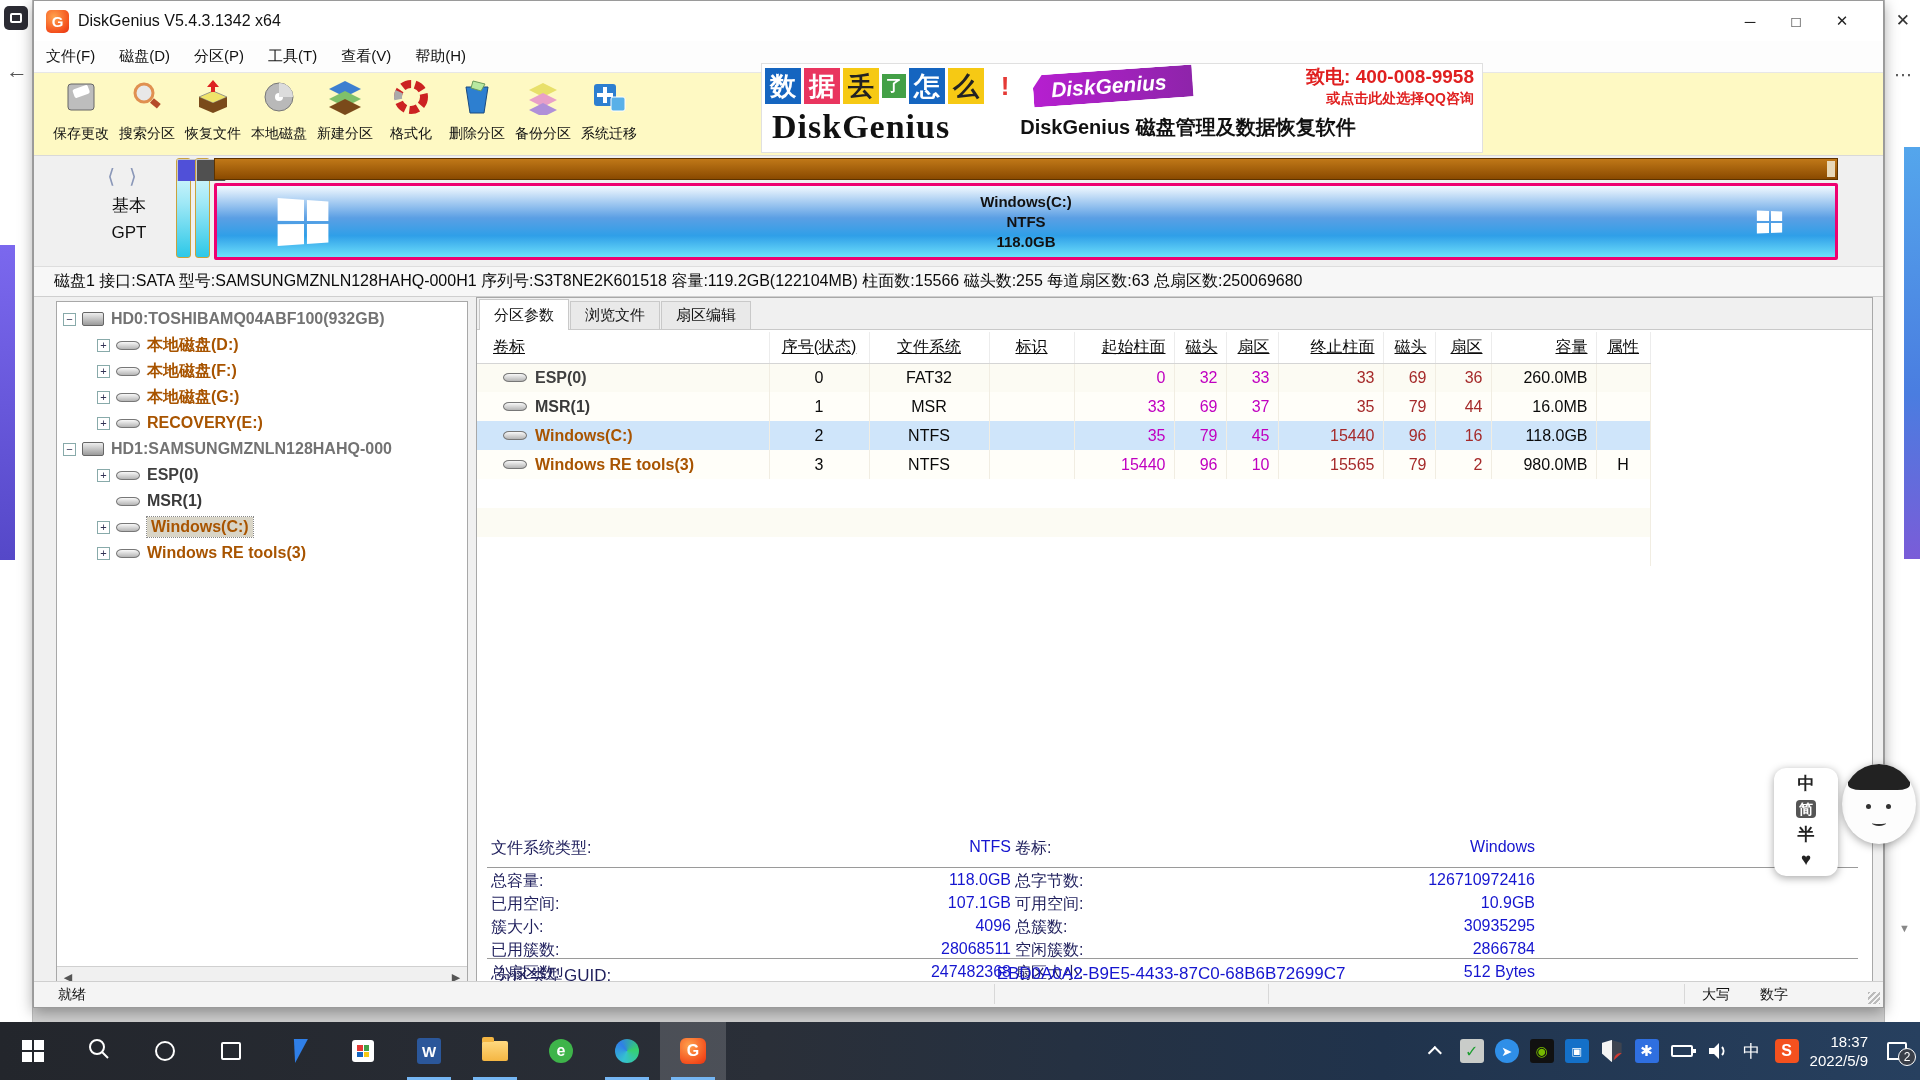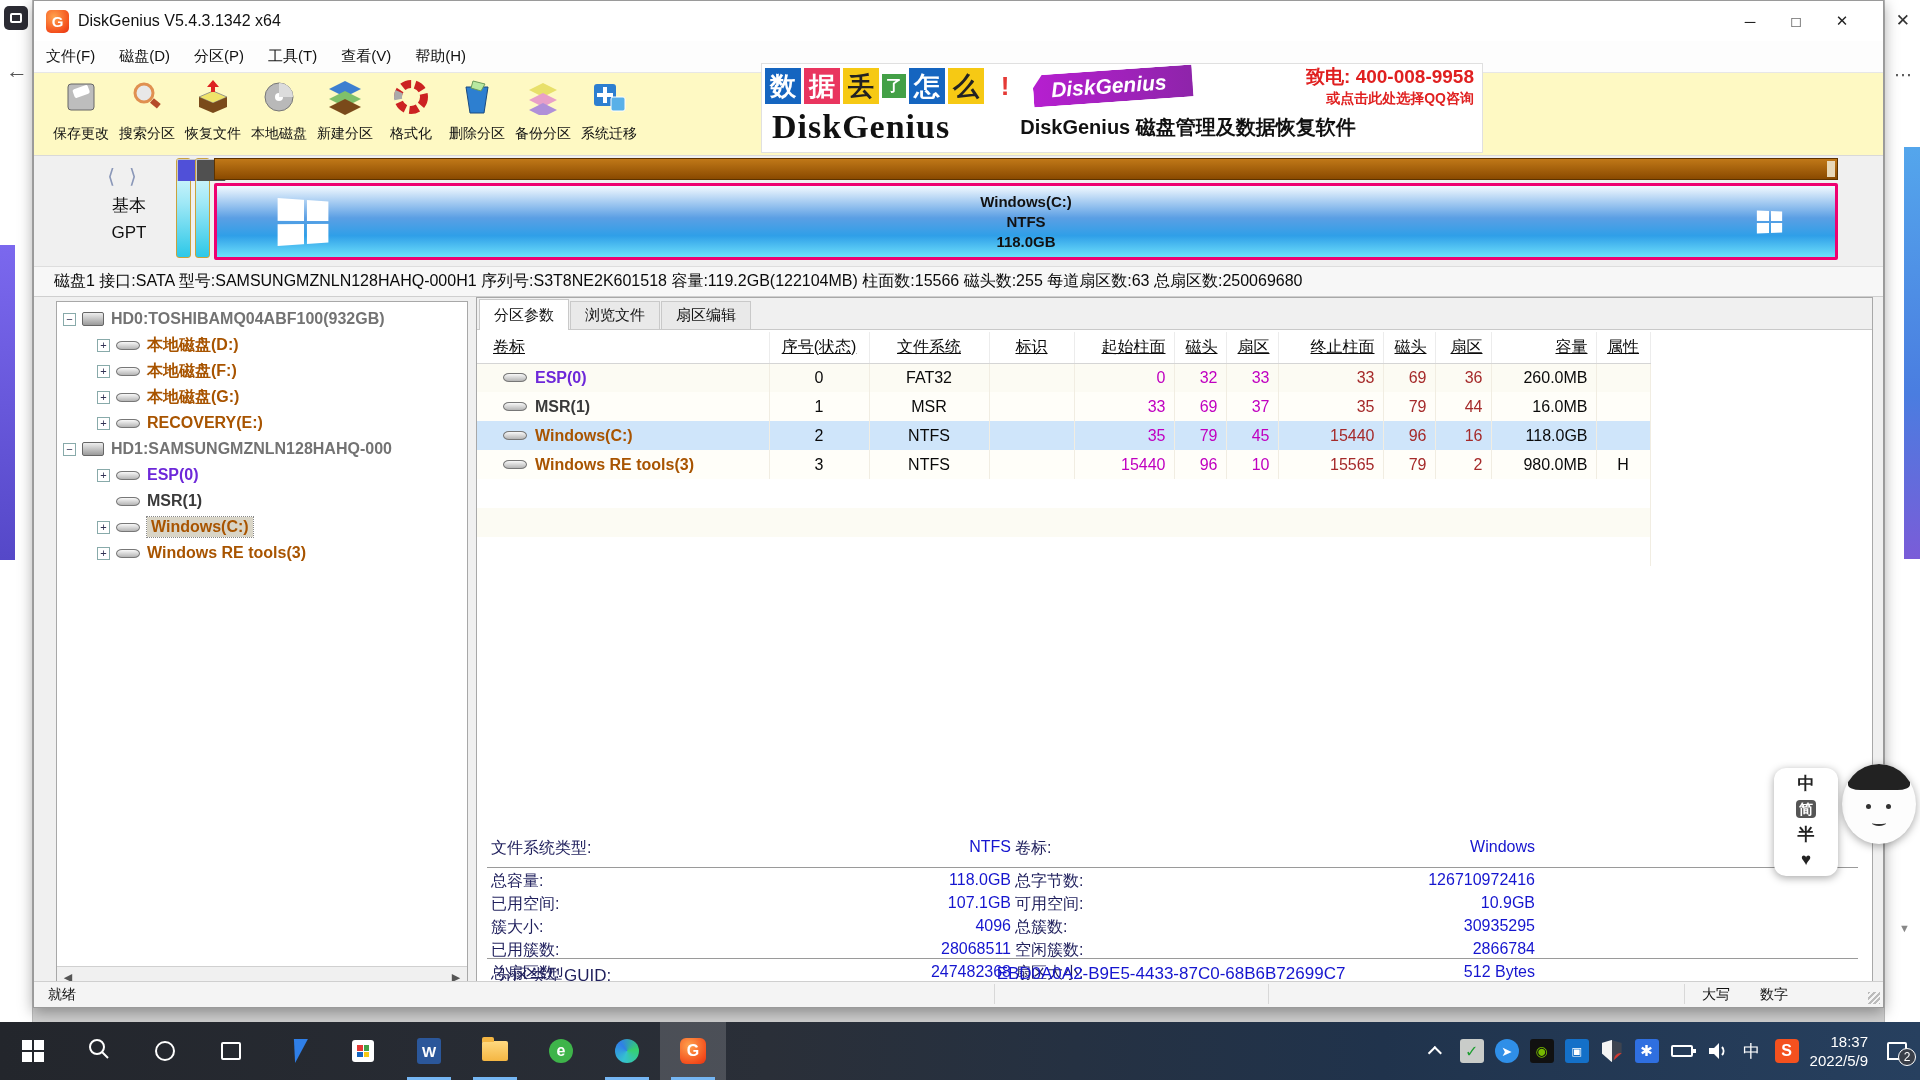--- a/index.html
+++ b/index.html
@@ -99,21 +99,21 @@
   .tree-row { height:26px; display:flex; align-items:center; white-space:nowrap; }
   .indent1 { padding-left:6px; } .indent2 { padding-left:40px; }
   .expander { width:13px; height:13px; border:1px solid #8aa; background:#fff; font-size:11px; line-height:11px;
      text-align:center; color:#335; margin-right:6px; flex:0 0 13px; }
   .expander.none { border:none; background:transparent; }
   .disk-ico { width:22px; height:14px; background:linear-gradient(180deg,#eee,#9a9a9a); border:1px solid #666;
      border-radius:2px; margin-right:7px; flex:0 0 22px; }
   .part-ico { width:24px; height:9px; background:linear-gradient(180deg,#f8f8f8,#b5b5b5); border:1px solid #777;
      border-radius:45%/90%; margin-right:7px; flex:0 0 24px; }
   .tree-label { font-size:16px; font-weight:bold; }
-  .t-disk { color:#737373; } .t-brown { color:#a85400; } .t-blue { color:#6d28d9; } .t-dark { color:#3a3a3a; }
+  .t-disk { color:#737373; } .t-brown { color:#a85400; } .t-blue { color:#404040; } .t-dark { color:#3a3a3a; }
   .t-selected { background:#d9d5c7; outline:1px dotted #888; padding:1px 4px; }
   #tree-hscroll { position:absolute; left:0; bottom:0; width:100%; height:22px; background:#f0f0f0; border-top:1px solid #d0d0d0;
      display:flex; justify-content:space-between; align-items:center; }
   .scroll-btn { width:22px; height:22px; font-size:11px; color:#555; display:flex; align-items:center; justify-content:center;
      background:#f0f0f0; }
 
   
   #right-panel { position:absolute; left:442px; top:296px; width:1397px; height:692px; background:#fff;
      border:1px solid #a8a8a8; overflow:hidden; }
   #tabs { height:32px; background:#f0f0f0; display:flex; align-items:flex-end; border-bottom:1px solid #c9c9c9; padding-left:2px; }
@@ -146,21 +146,21 @@
   .l2 { left:538px; } .v2 { left:538px; width:520px; text-align:right; }
   .sepline { height:1px; background:#9a9a9a; margin:2px 14px 3px 10px; }
   #fsrow { position:absolute; left:0; top:540px; width:100%; height:26px; font-size:16px; }
   #bottom-sep { position:absolute; left:10px; right:14px; top:660px; height:1px; background:#9a9a9a; }
   #bottom-row { position:absolute; left:14px; top:666px; width:1360px; height:26px; font-size:17px; }
   #bottom-row .dvalue { left:300px; width:760px; text-align:center; }
 
   
   #statusbar { position:absolute; left:0; bottom:0; width:100%; height:26px; background:#f4f4f4; border-top:1px solid #cfcfcf;
      font-size:14px; color:#111; }
-  #statusbar .ready { position:absolute; left:14px; top:4px; }
+  #statusbar .ready { position:absolute; left:24px; top:4px; }
   .st-sep { position:absolute; top:2px; width:1px; height:20px; background:#d8d8d8; }
   #statusbar .caps { position:absolute; left:1668px; top:4px; }
   #statusbar .num  { position:absolute; left:1726px; top:4px; }
   #statusbar .grip { position:absolute; right:3px; bottom:3px; width:12px; height:12px;
      background:repeating-linear-gradient(135deg,#bbb 0 2px,transparent 2px 4px); }
 
   
   #taskbar { position:absolute; left:0; top:1022px; width:1920px; height:58px;
      background:linear-gradient(90deg,#23262c,#2a2f38 40%,#20334c 72%,#27405f); display:flex; align-items:center; }
   .tb-cell { width:66px; height:58px; display:flex; align-items:center; justify-content:center; position:relative; }

